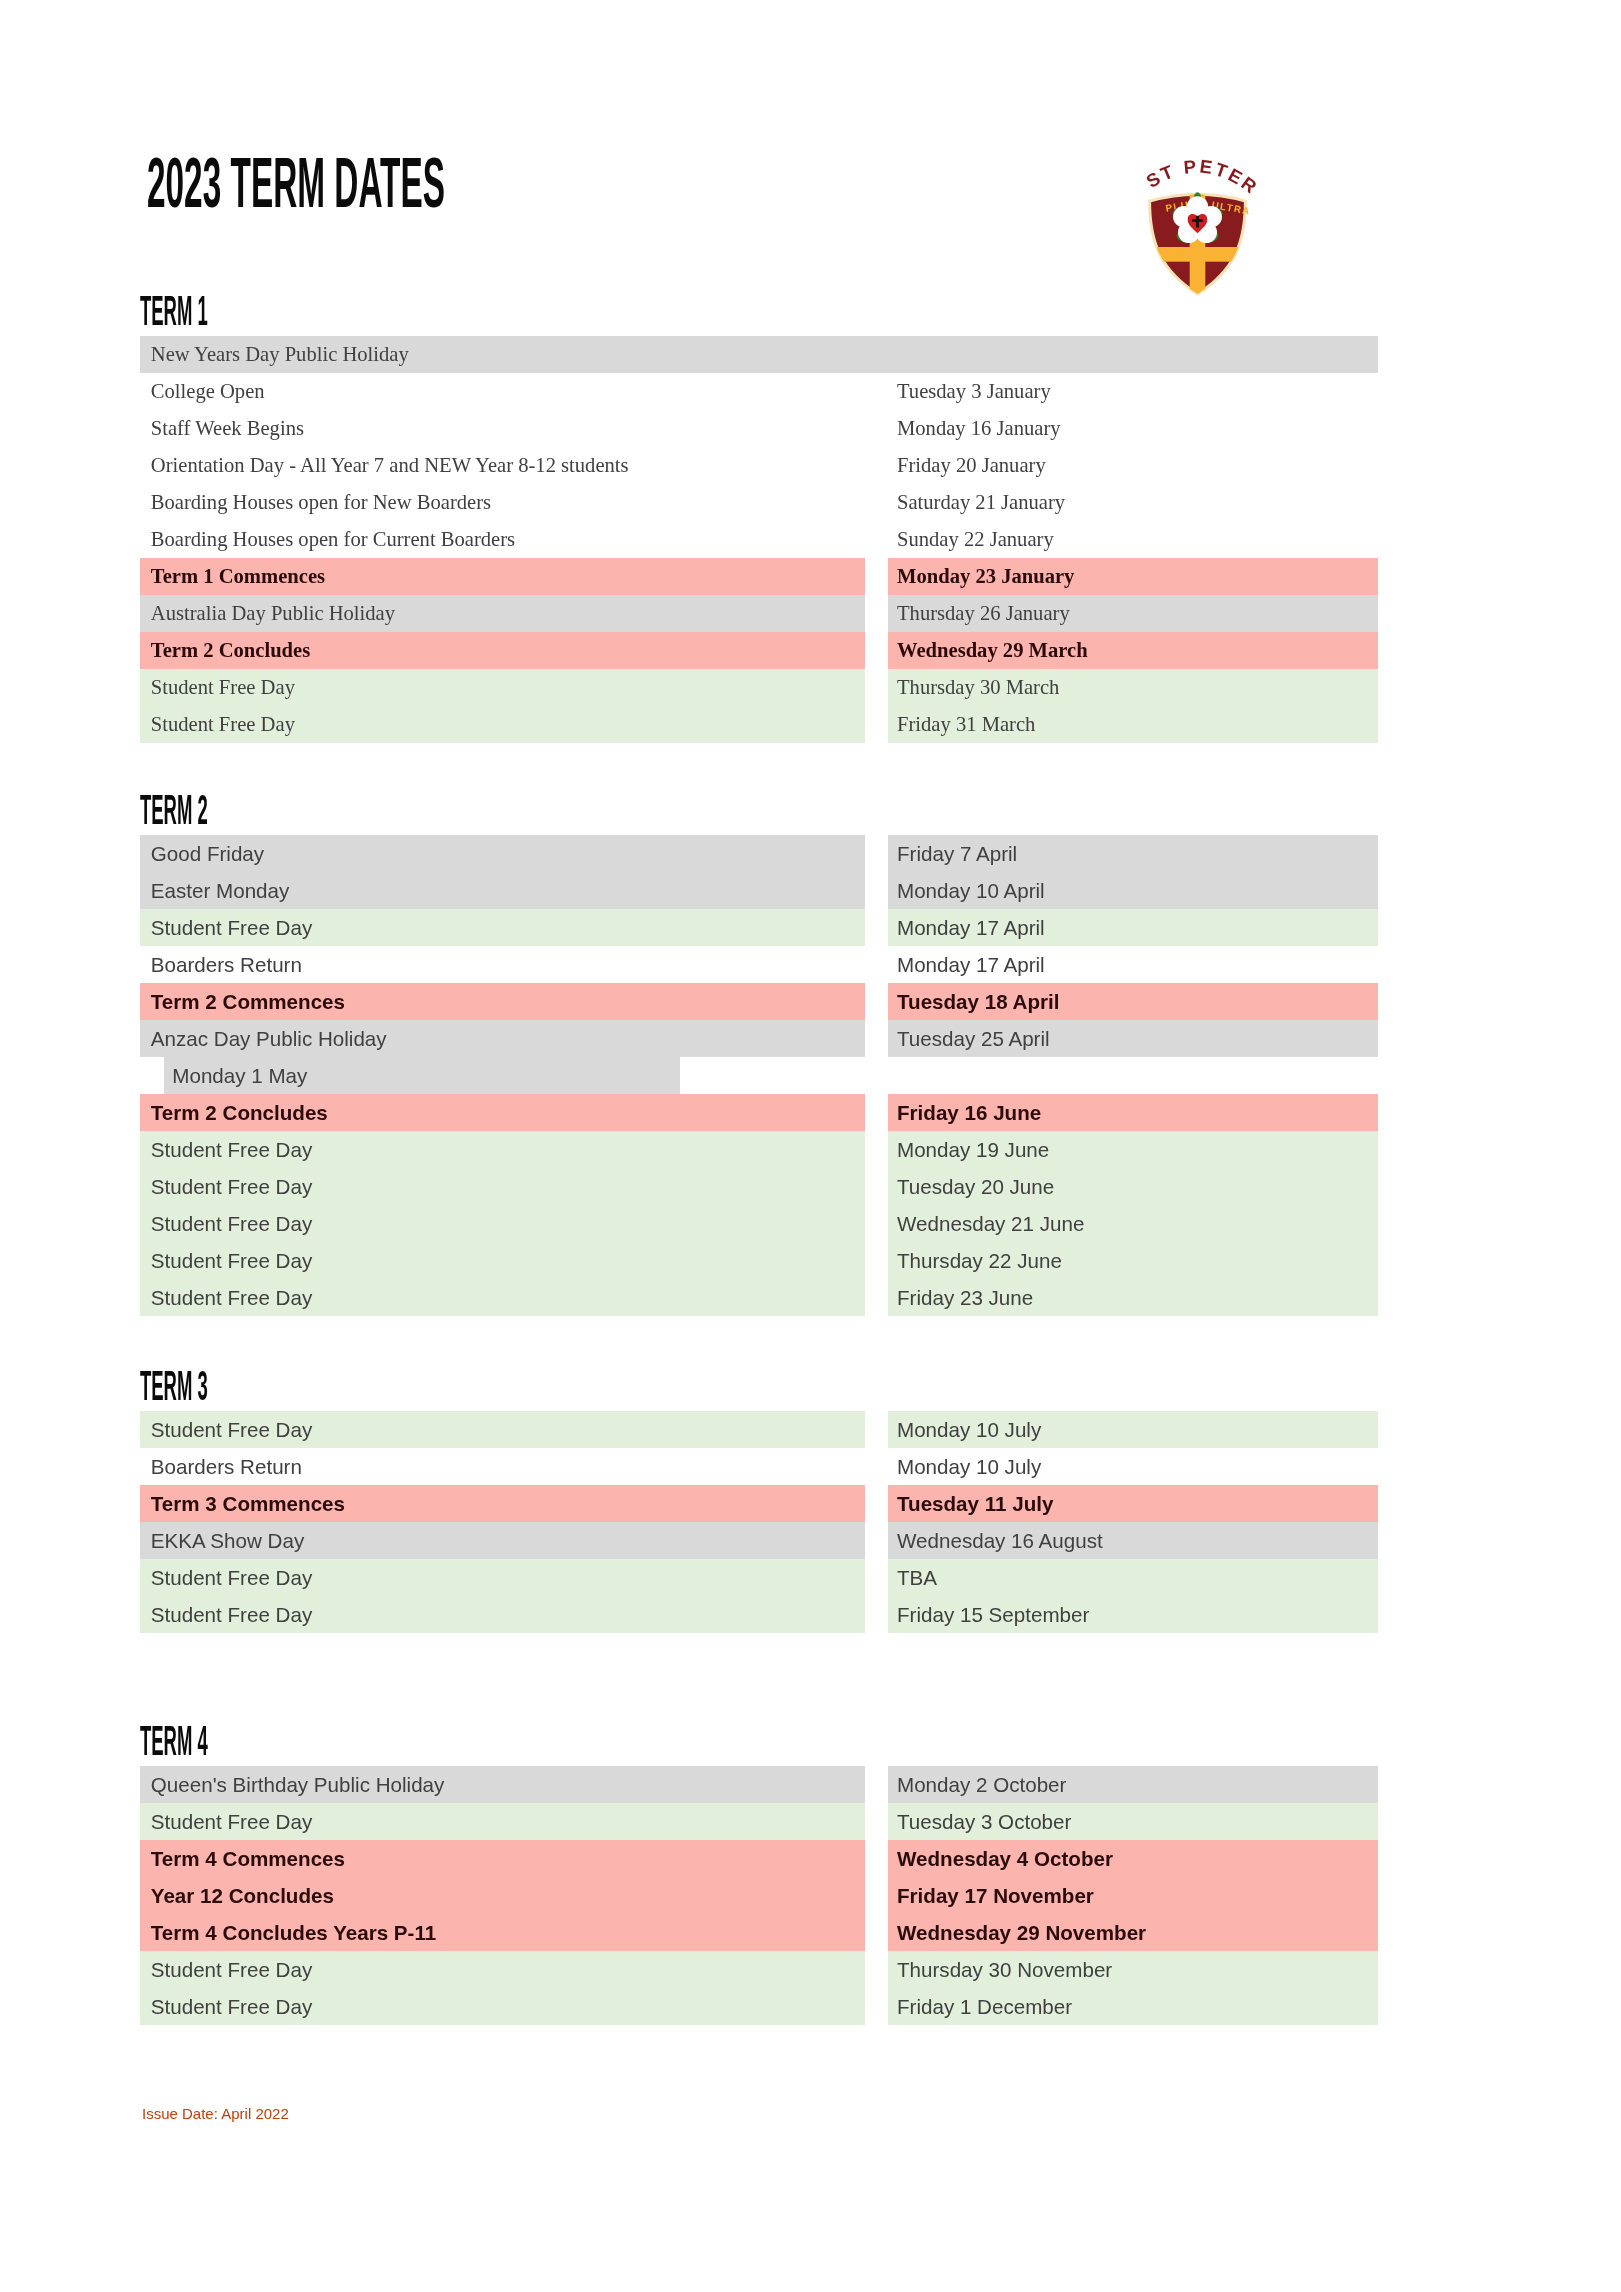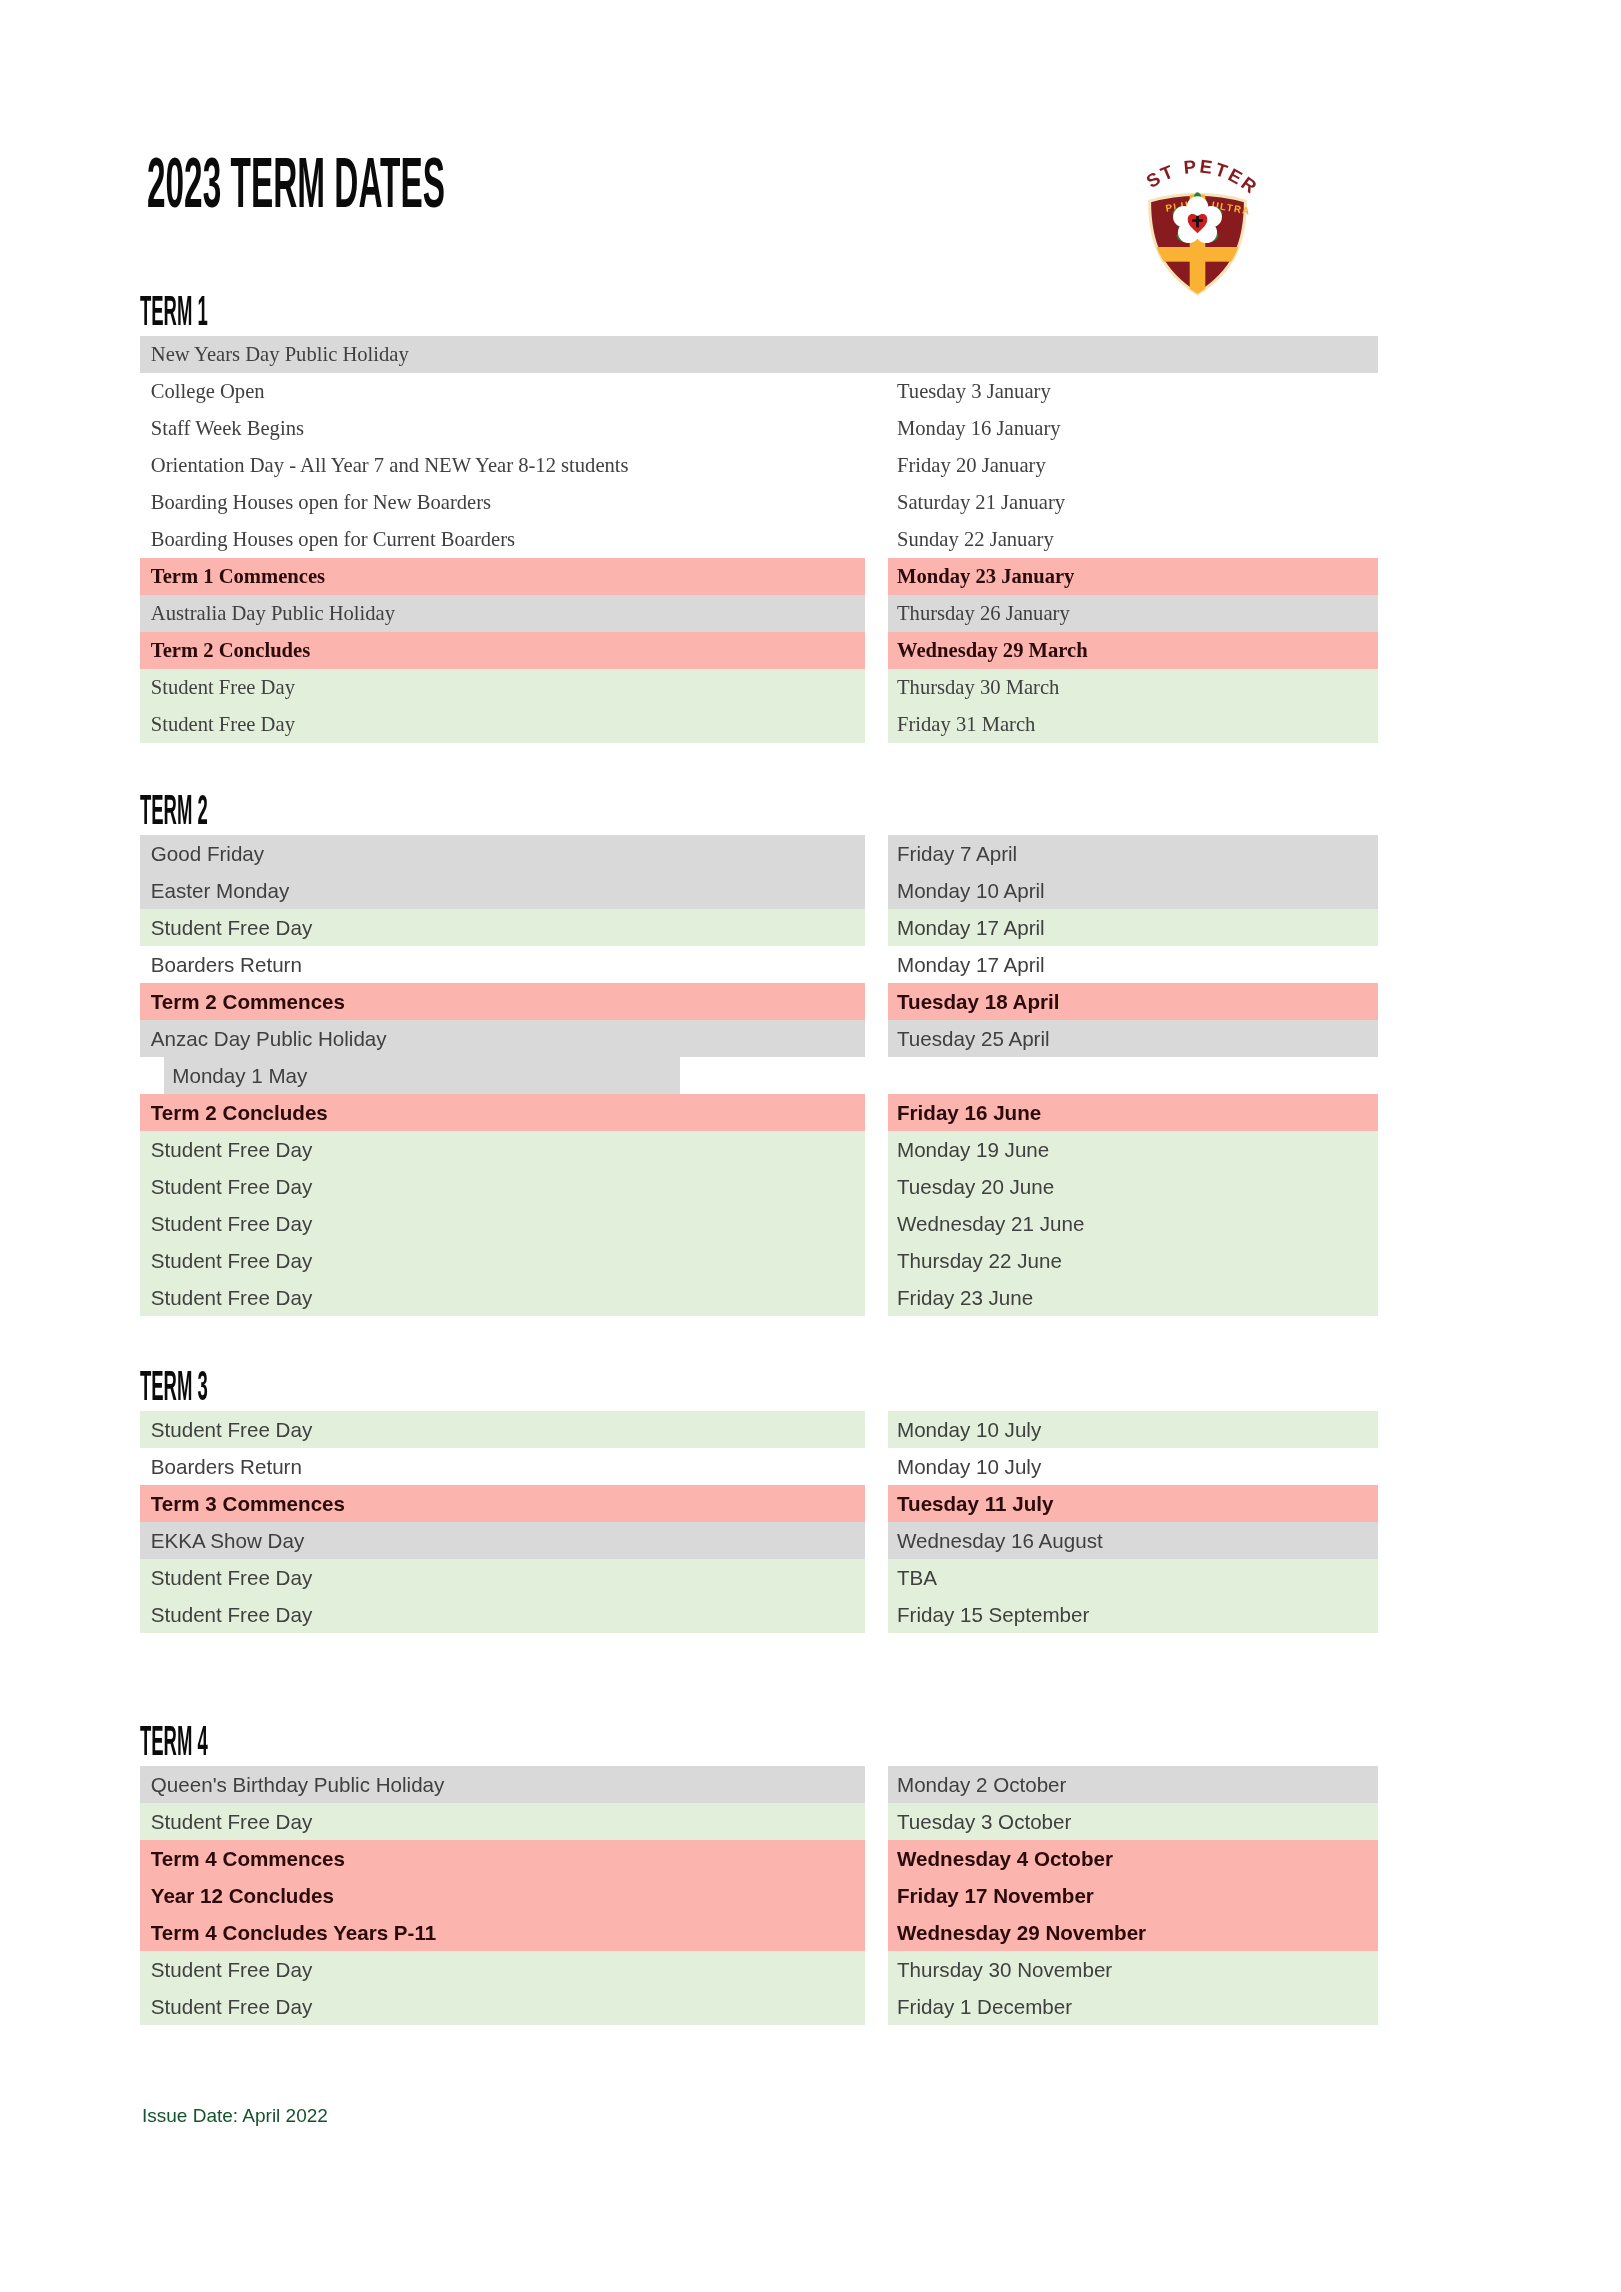--- a/index.html
+++ b/index.html
@@ -32,21 +32,21 @@
   .cell.date { width:516px; padding-left:8.8px; box-sizing:border-box; }
   .bg-gray  { background:#d9d9d9; }
   .bg-green { background:#e2efda; }
   .bg-pink  { background:#fbb4ae; }
   .bg-white { background:transparent; }
   .row.hl .cell { color:#2b0b0b; font-weight:700; }
   .row.merged { background:#d9d9d9; }
   .row.merged .cell { background:transparent; }
   .footer-note {
     position:absolute; left:142px; top:2105px;
-    font-size:19px; color:#14532d;
+    font-size:15px; color:#c2410c;
   }
   .logo { position:absolute; left:1133px; top:147px; width:129px; height:159px; }
 </style>
 </head>
 <body>
 
 <div class="page">
 
   <div class="doc-title">2023 TERM DATES</div>
 

